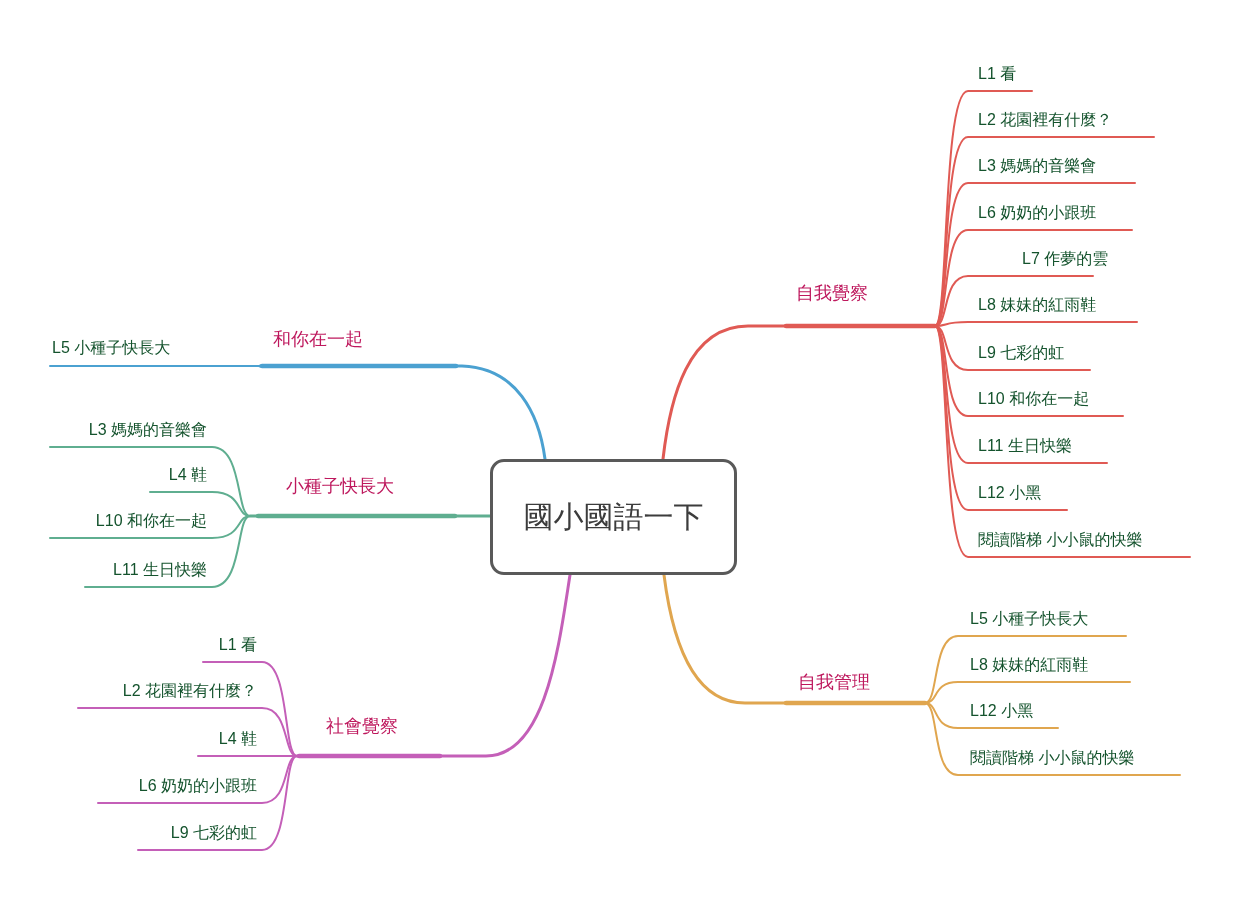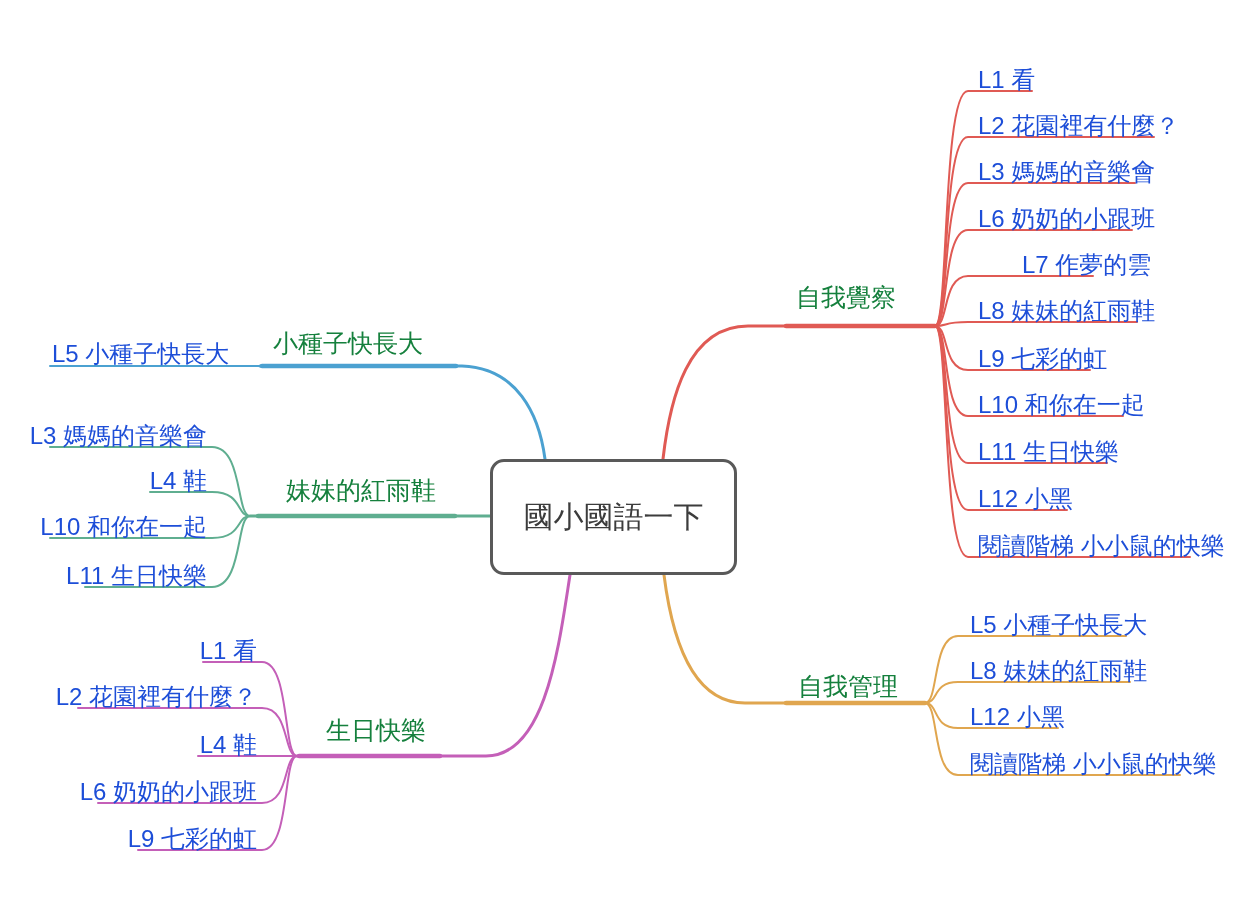--- a/index.html
+++ b/index.html
@@ -25,28 +25,28 @@
     align-items: center;
     justify-content: center;
     font-size: 30px;
     line-height: 44px;
     color: #3c3c3c;
     text-align: center;
     white-space: nowrap;
   }
   .branch-label {
     position: absolute;
-    font-size: 25px;
-    color: #15803d;
+    font-size: 18px;
+    color: #be185d;
     white-space: nowrap;
   }
   .child-label {
     position: absolute;
-    font-size: 24px;
-    color: #1d4ed8;
+    font-size: 16px;
+    color: #14532d;
     white-space: nowrap;
   }
 </style>
 </head>
 <body>
 
 <div class="canvas">
 
   <svg width="1242" height="902" viewBox="0 0 1242 902">
 
@@ -100,23 +100,23 @@
       <path stroke-width="2" stroke-linecap="round" d="M297,756 C283,756 290,850 262,850 L138,850"></path>
     </g>
   </svg>
 
   <div class="central-topic">
     <div>國小國語一下</div>
   </div>
 
   <div class="branch-label" style="left:796px; top:281px;">自我覺察</div>
   <div class="branch-label" style="left:798px; top:658px;margin-top:12px;">自我管理</div>
-  <div class="branch-label" style="left:273px; top:327px;">小種子快長大</div>
-  <div class="branch-label" style="left:286px; top:474px;">妹妹的紅雨鞋</div>
-  <div class="branch-label" style="left:326px; top:714px;">生日快樂</div>
+  <div class="branch-label" style="left:273px; top:327px;">和你在一起</div>
+  <div class="branch-label" style="left:286px; top:474px;">小種子快長大</div>
+  <div class="branch-label" style="left:326px; top:714px;">社會覺察</div>
 
   <div class="child-label" style="left:978px; top:64px;">L1 看</div>
   <div class="child-label" style="left:978px; top:110px;">L2 花園裡有什麼？</div>
   <div class="child-label" style="left:978px; top:156px;">L3 媽媽的音樂會</div>
   <div class="child-label" style="left:978px; top:203px;">L6 奶奶的小跟班</div>
   <div class="child-label" style="left:1022px; top:249px;">L7 作夢的雲</div>
   <div class="child-label" style="left:978px; top:295px;">L8 妹妹的紅雨鞋</div>
   <div class="child-label" style="left:978px; top:343px;">L9 七彩的虹</div>
   <div class="child-label" style="left:978px; top:389px;">L10 和你在一起</div>
   <div class="child-label" style="left:978px; top:436px;">L11 生日快樂</div>

